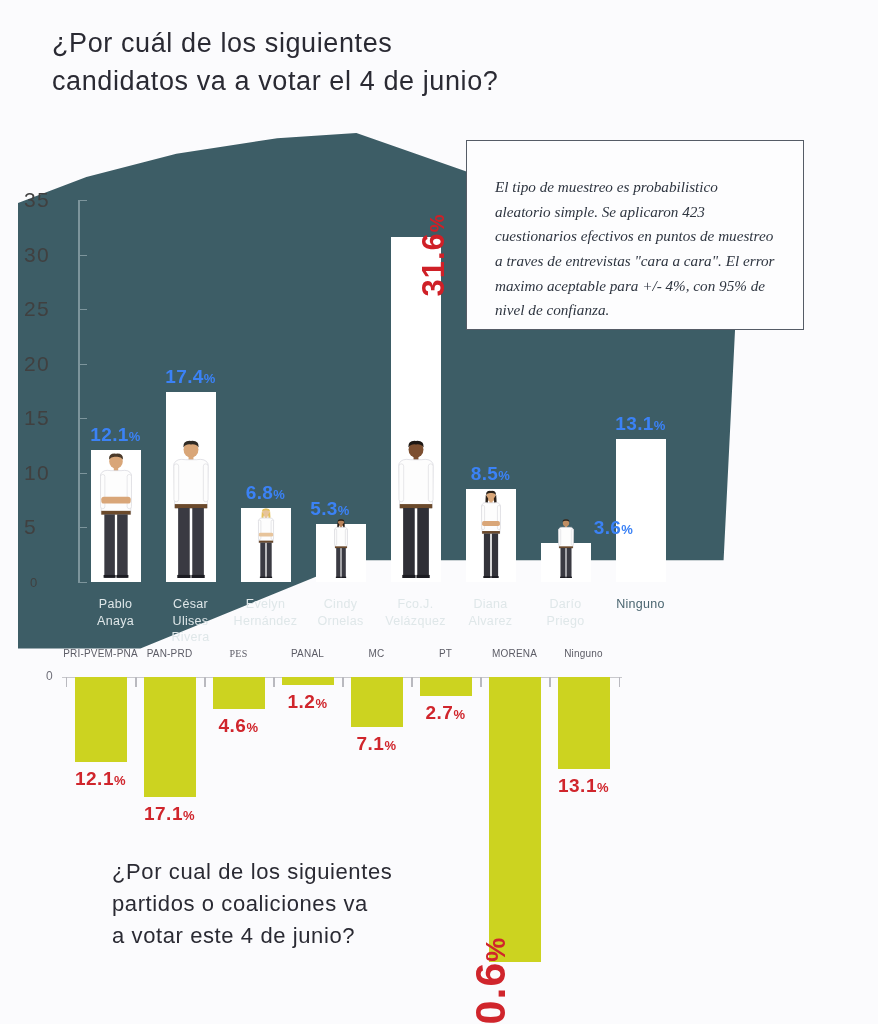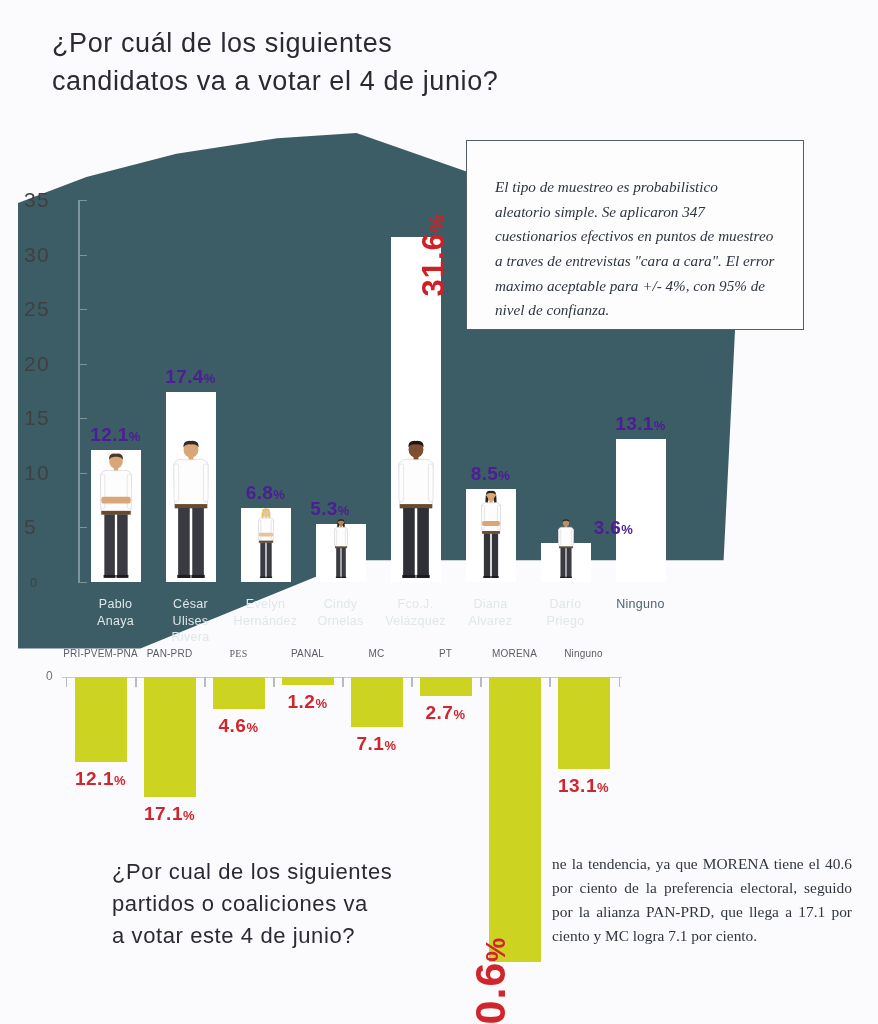--- a/index.html
+++ b/index.html
@@ -61,21 +61,21 @@
     background: #7d959c;
   }
 
   .c1-bar {
     position: absolute;
     background: #ffffff;
     bottom: 0;
   }
   .c1-value {
     position: absolute;
-    color: #4c1d95;
+    color: #3b82f6;
     font-size: 19px;
     font-weight: 700;
     letter-spacing: 0.4px;
     white-space: nowrap;
     transform: translateX(-50%);
   }
   .c1-value .pct { font-size: 13px; }
   .c1-value.red {
     color: #cf2027;
     font-size: 31px;
@@ -408,21 +408,21 @@
 Velázquez</div>
         <div class="c1-name" style="left: 472.5px; top: 463px; width: 89px;">Diana
 Alvarez</div>
         <div class="c1-name" style="left: 547.5px; top: 463px; width: 89px;">Darío
 Priego</div>
         <div class="c1-name dark" style="left: 622.5px; top: 463px; width: 89px;">Ninguno</div>
       </div>
   </div>
 
   <div id="note-box">
-    <div id="note-text">El tipo de muestreo es probabilistico aleatorio simple. Se aplicaron 347 cuestionarios efectivos en puntos de muestreo a traves de entrevistas "cara a cara". El error maximo aceptable para +/- 4%, con 95% de nivel de confianza.</div>
+    <div id="note-text">El tipo de muestreo es probabilistico aleatorio simple. Se aplicaron 423 cuestionarios efectivos en puntos de muestreo a traves de entrevistas "cara a cara". El error maximo aceptable para +/- 4%, con 95% de nivel de confianza.</div>
   </div>
 
   <div id="chart2">
     <div id="c2-zero"></div>
     <div id="c2-zerolabel">0</div>
     <div id="c2-bars">
         <div class="c2-bar" style="left: 56.5px; width: 52px; height: 84.9384px;"></div>
         <div class="c2-tick" style="left: 47.5px;"></div>
         <div class="c2-tick" style="left: 117.5px;"></div>
         <div class="c2-bar" style="left: 125.5px; width: 52px; height: 120.037px;"></div>
@@ -466,15 +466,14 @@
         <div class="c2-value" style="left: 427.5px; top: 46.9532px;">2.7<span class="pct">%</span></div>
         <div class="c2-value big" style="left: 496.5px; top: 289px; transform: translateX(-50%) rotate(-90deg); transform-origin: center bottom;">40.6<span class="pct">%</span></div>
         <div class="c2-value" style="left: 565.5px; top: 119.958px;">13.1<span class="pct">%</span></div>
       </div>
   </div>
 
   <div class="headline" id="title-parties">¿Por cual de los siguientes
 partidos o coaliciones va
 a votar este 4 de junio?</div>
 
-  <div id="body-copy">ne la tendencia, ya que MORENA tiene el 40.6 por ciento de la preferencia electoral, seguido por la alianza PAN-PRD, que llega a 17.1 por ciento y MC logra 7.1 por ciento.</div>
 
 </div>
 
 </body></html>

